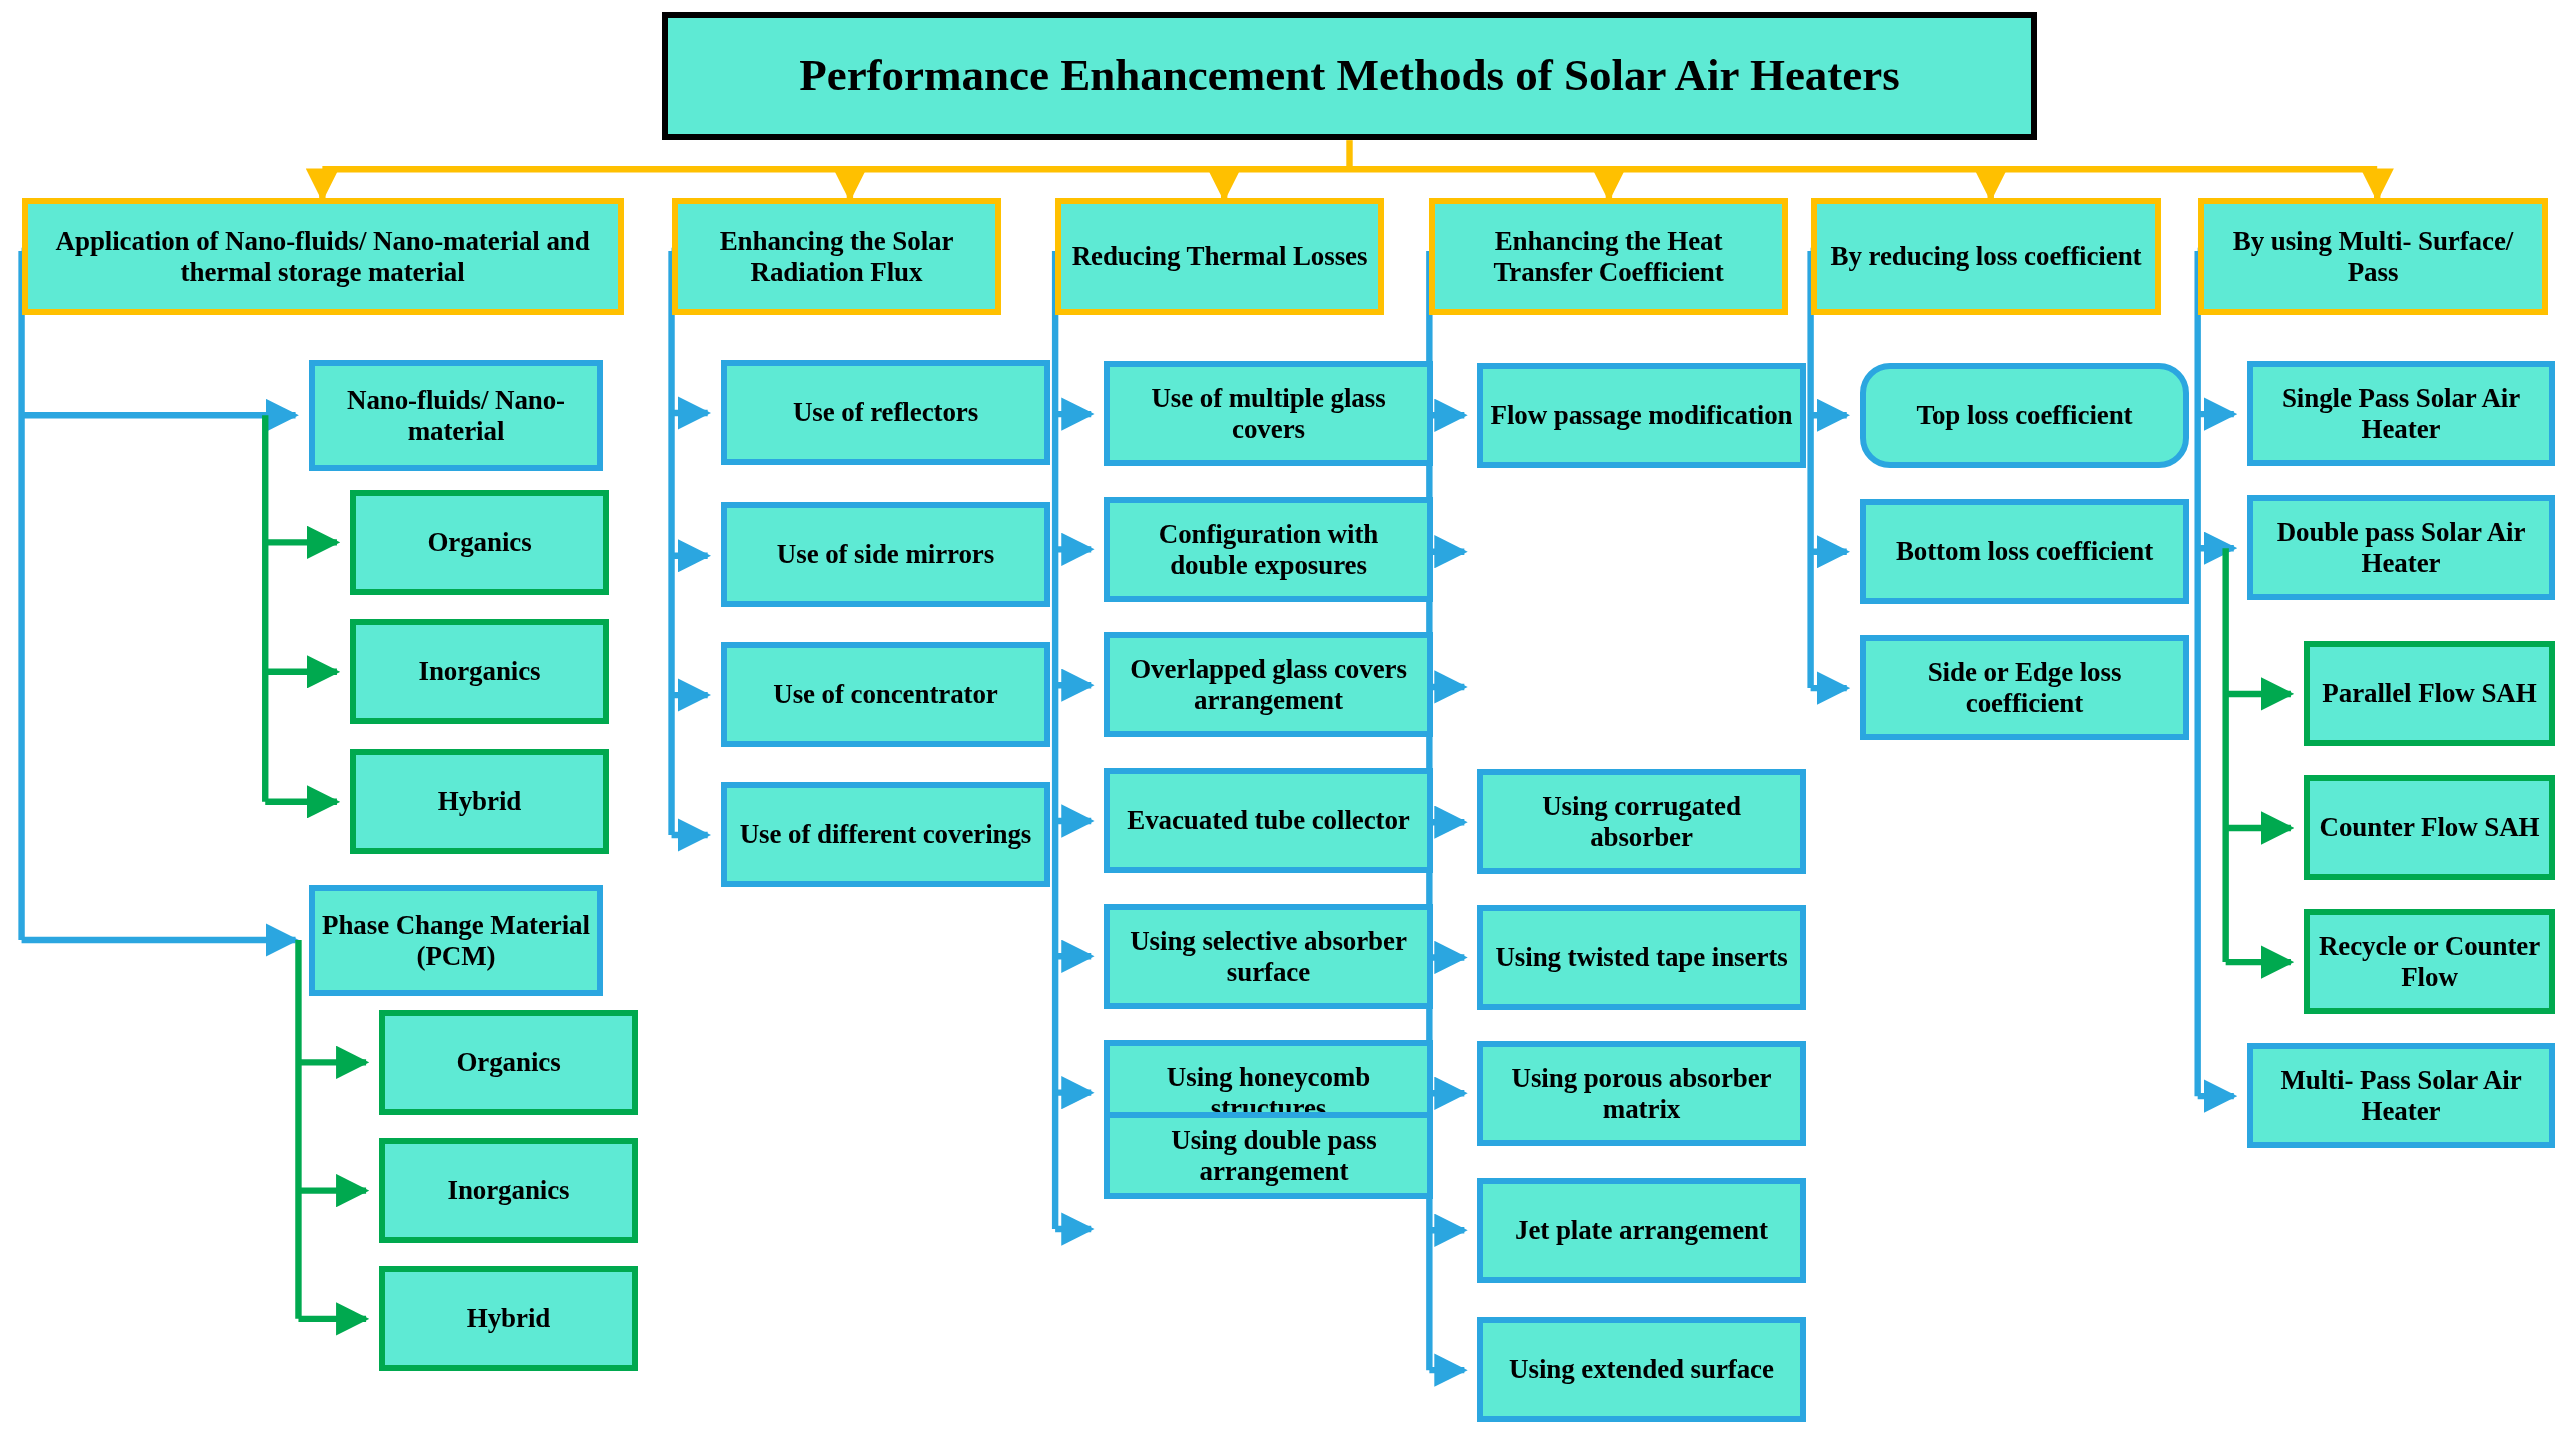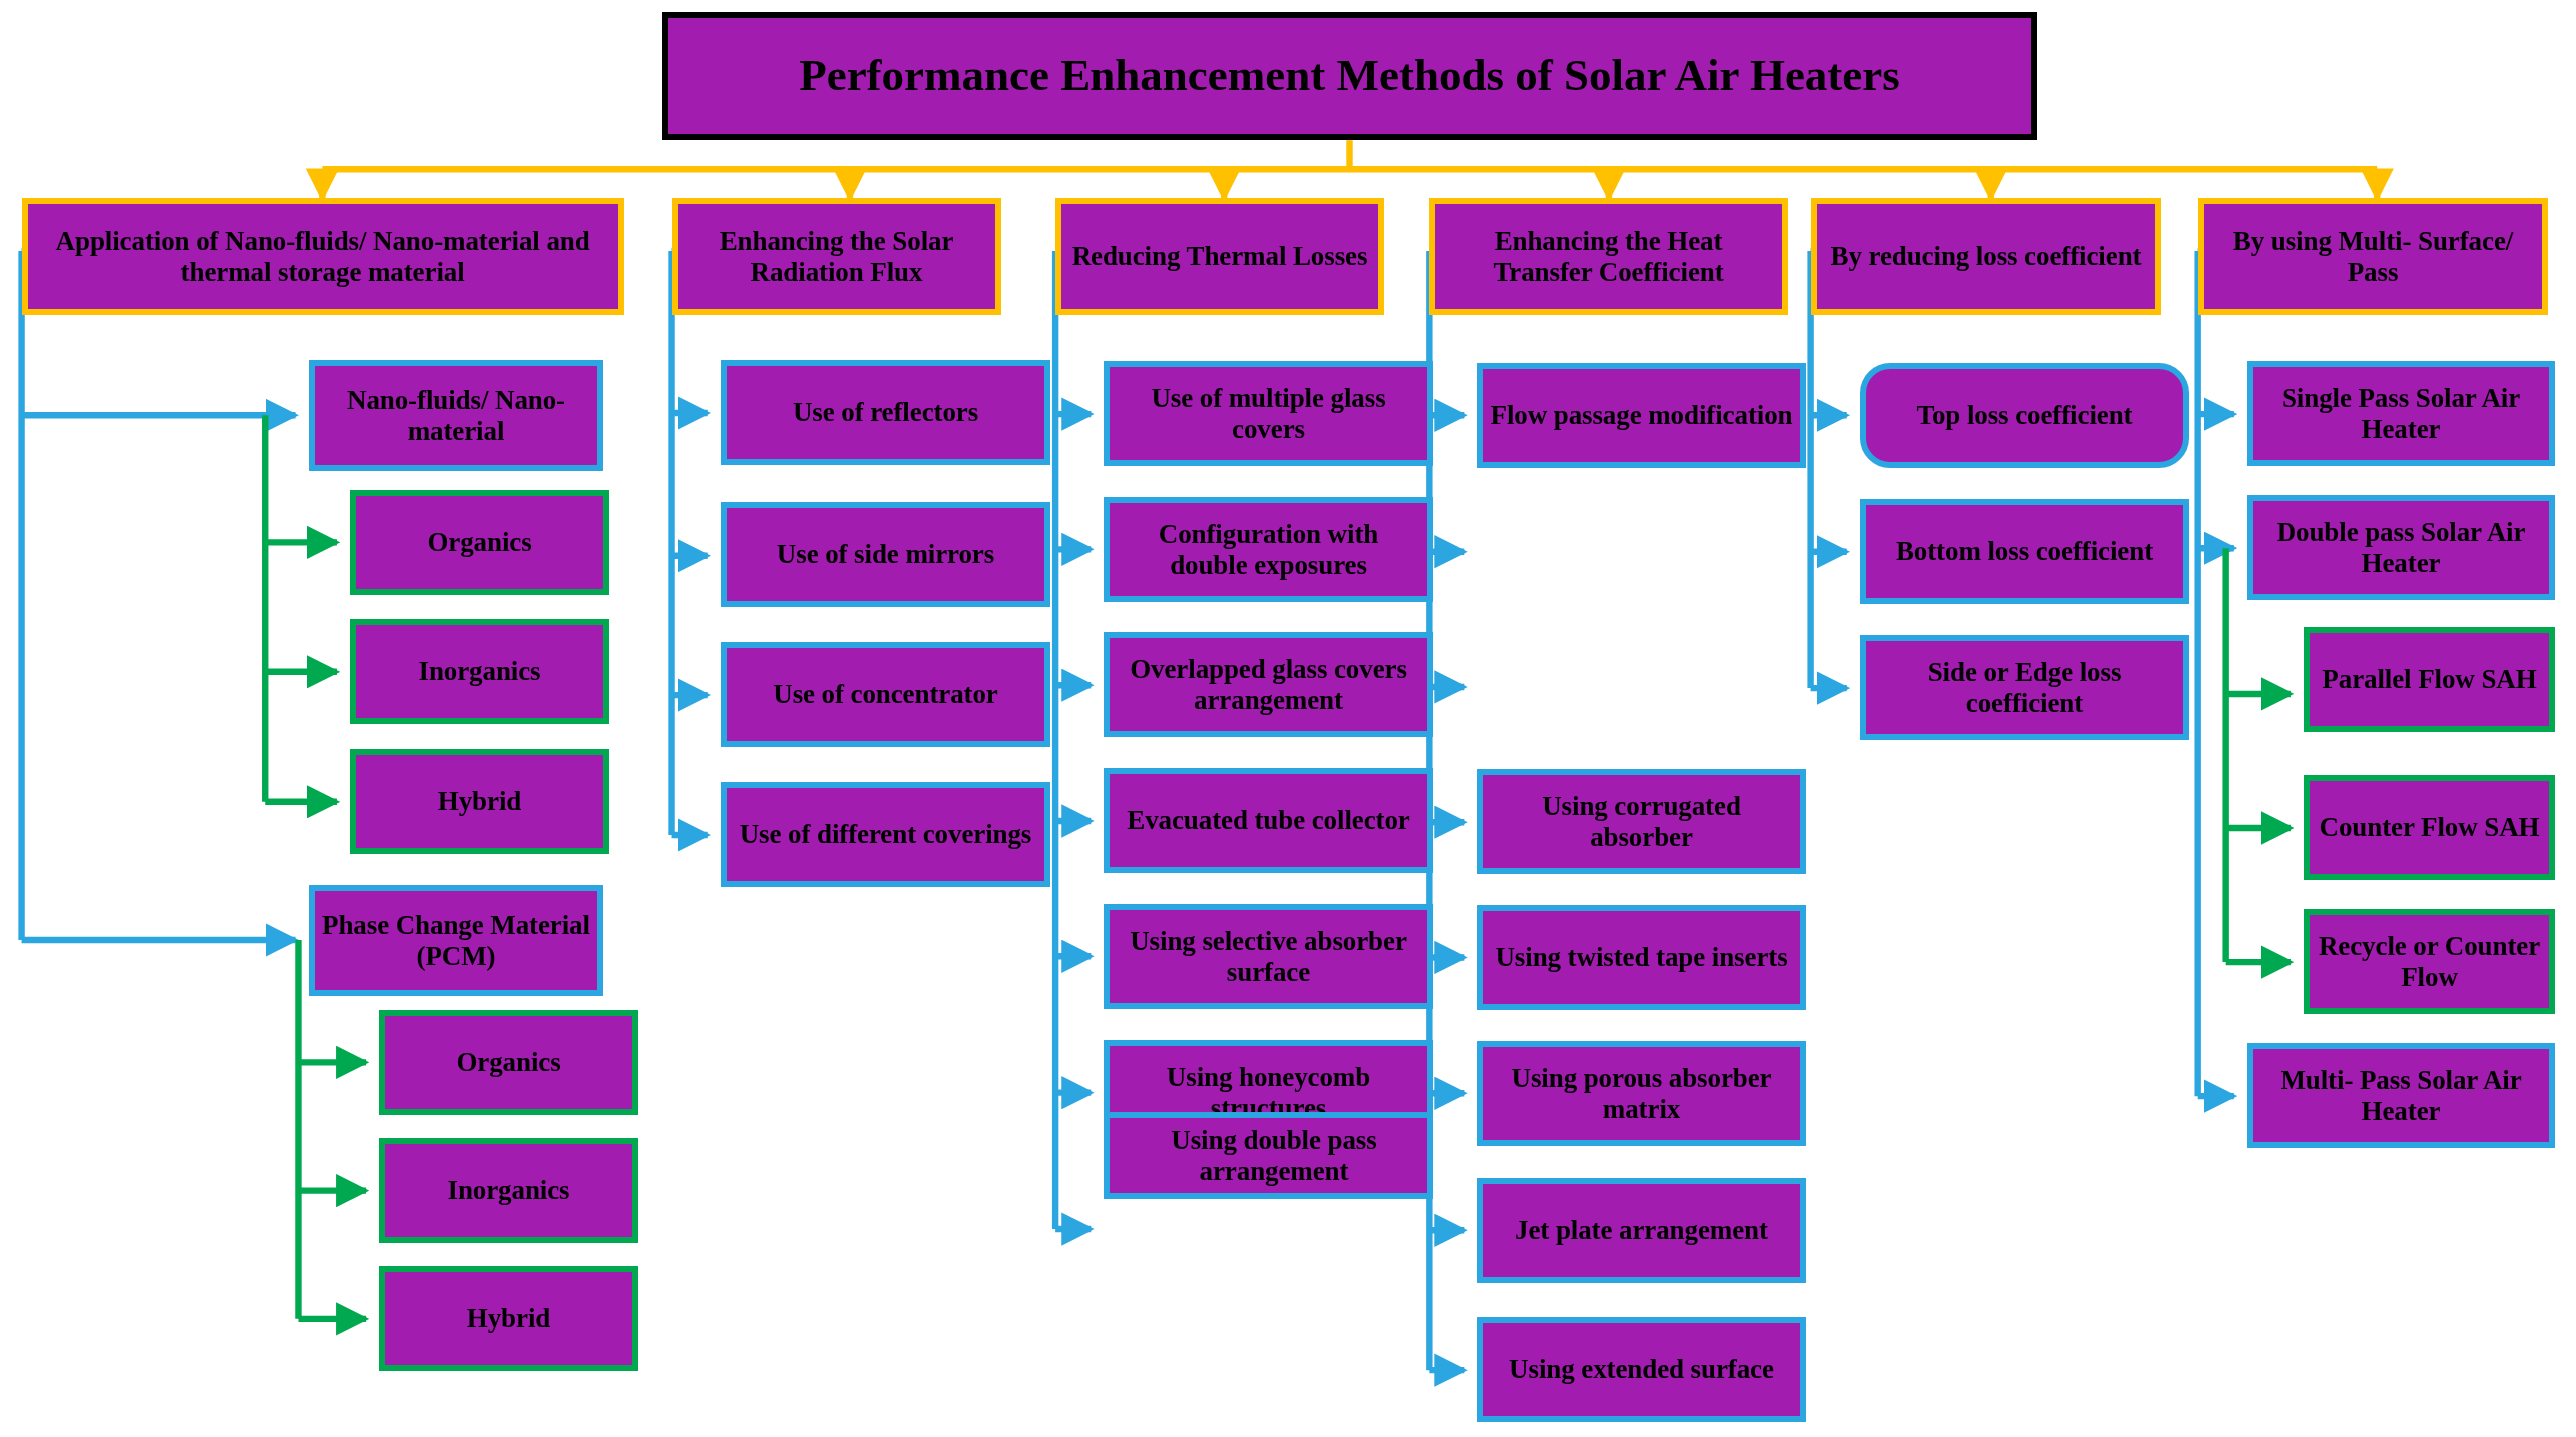--- a/index.html
+++ b/index.html
@@ -1,20 +1,20 @@
 <!DOCTYPE html>
 <html style="font-size:9.3px"><head>
 <meta charset="utf-8">
 <title>Performance Enhancement Methods of Solar Air Heaters</title>
 <style>
   html,body{margin:0;padding:0;background:#ffffff;}
   body{font-family:"Liberation Serif", serif;}
   #stage{position:relative;width:2576px;height:1438px;background:#ffffff;overflow:hidden;}
   #wires{position:absolute;left:0;top:0;width:2576px;height:1438px;pointer-events:none;}
-  .node{position:absolute;box-sizing:border-box;background:#a21caf;
+  .node{position:absolute;box-sizing:border-box;background:#5eead4;
         display:flex;align-items:center;justify-content:center;text-align:center;
         font-weight:bold;color:#000000;line-height:1.12;letter-spacing:-0.1px;
         font-family:"Liberation Serif", serif;}
   .title{border:6.4px solid #000000;font-size:45px;letter-spacing:0px;padding:0 15px;}
   .cat{border:6.4px solid #FFC000;font-size:27px;padding:0 8.2px;}
   .blue{border:6.4px solid #2BA6E0;font-size:27px;padding:0 7px;}
   .green{border:6.4px solid #00A94F;font-size:27px;padding:0 7px;}
   .red{border:6.4px solid #FF0000;font-size:27px;padding:0 7px;}
 </style>
 </head>
@@ -191,21 +191,21 @@
   <div class="node blue" style="left:1860px;top:363px;width:329px;height:105px;border-radius:30px;">Top loss coefficient</div>
 
   <div class="node blue" style="left:1860px;top:499px;width:329px;height:105px;text-align:center;">Bottom loss coefficient</div>
 
   <div class="node blue" style="left:1860px;top:635px;width:329px;height:105px;">Side or Edge loss coefficient</div>
 
   <div class="node blue" style="left:2247px;top:361px;width:308px;height:105px;">Single Pass Solar Air Heater</div>
 
   <div class="node blue" style="left:2247px;top:495px;width:308px;height:105px;">Double pass Solar Air Heater</div>
 
-  <div class="node green" style="left:2304px;top:627px;width:251px;height:105px;">Parallel Flow SAH</div>
+  <div class="node green" style="left:2304px;top:641px;width:251px;height:105px;">Parallel Flow SAH</div>
 
   <div class="node green" style="left:2304px;top:775px;width:251px;height:105px;">Counter Flow SAH</div>
 
   <div class="node green" style="left:2304px;top:909px;width:251px;height:105px;">Recycle or Counter Flow</div>
 
   <div class="node blue" style="left:2247px;top:1043px;width:308px;height:105px;">Multi- Pass Solar Air Heater</div>
 
 </div>
 
 

